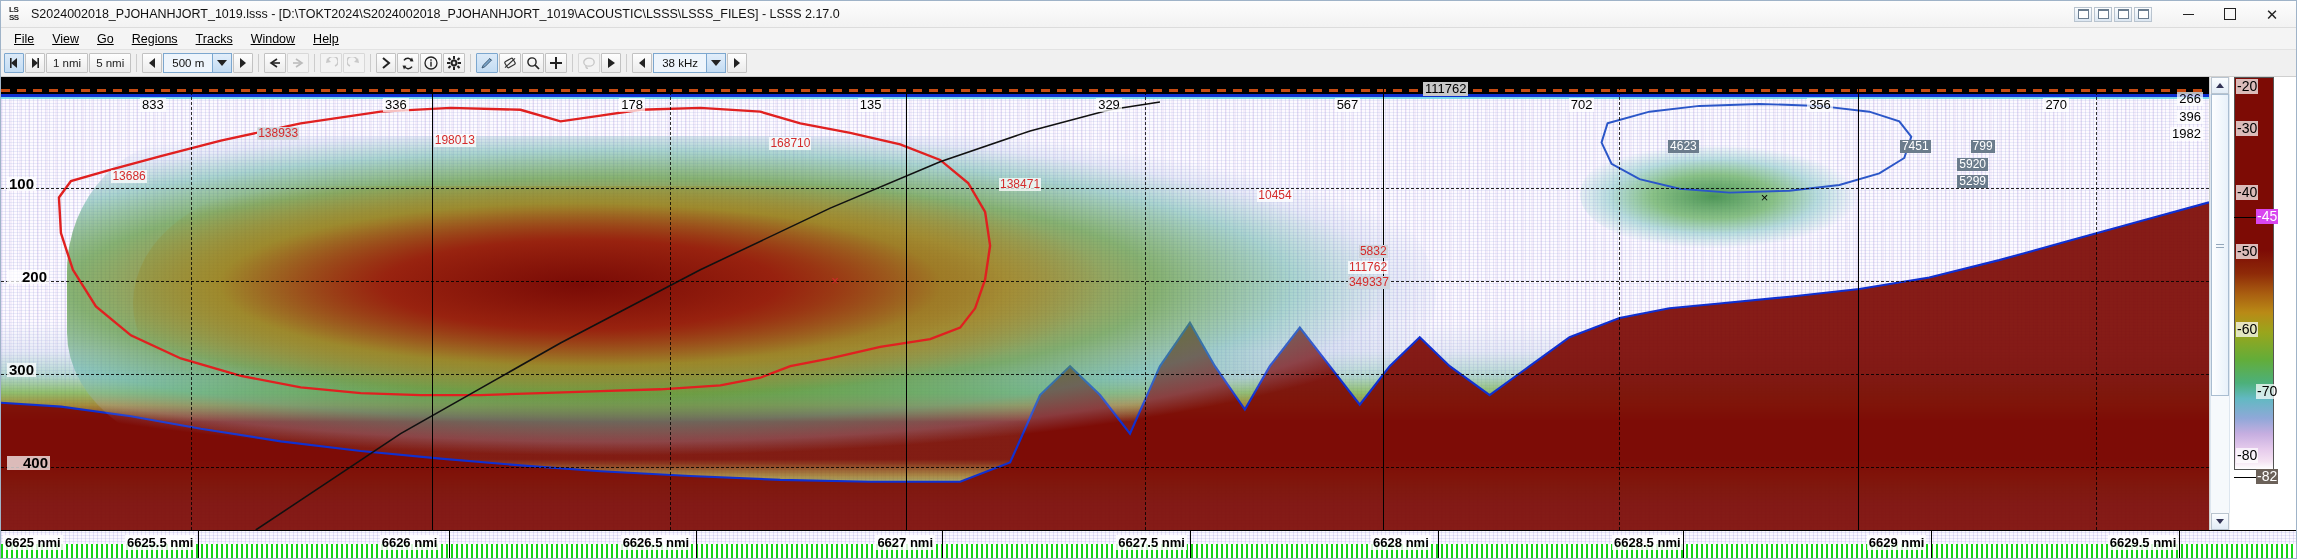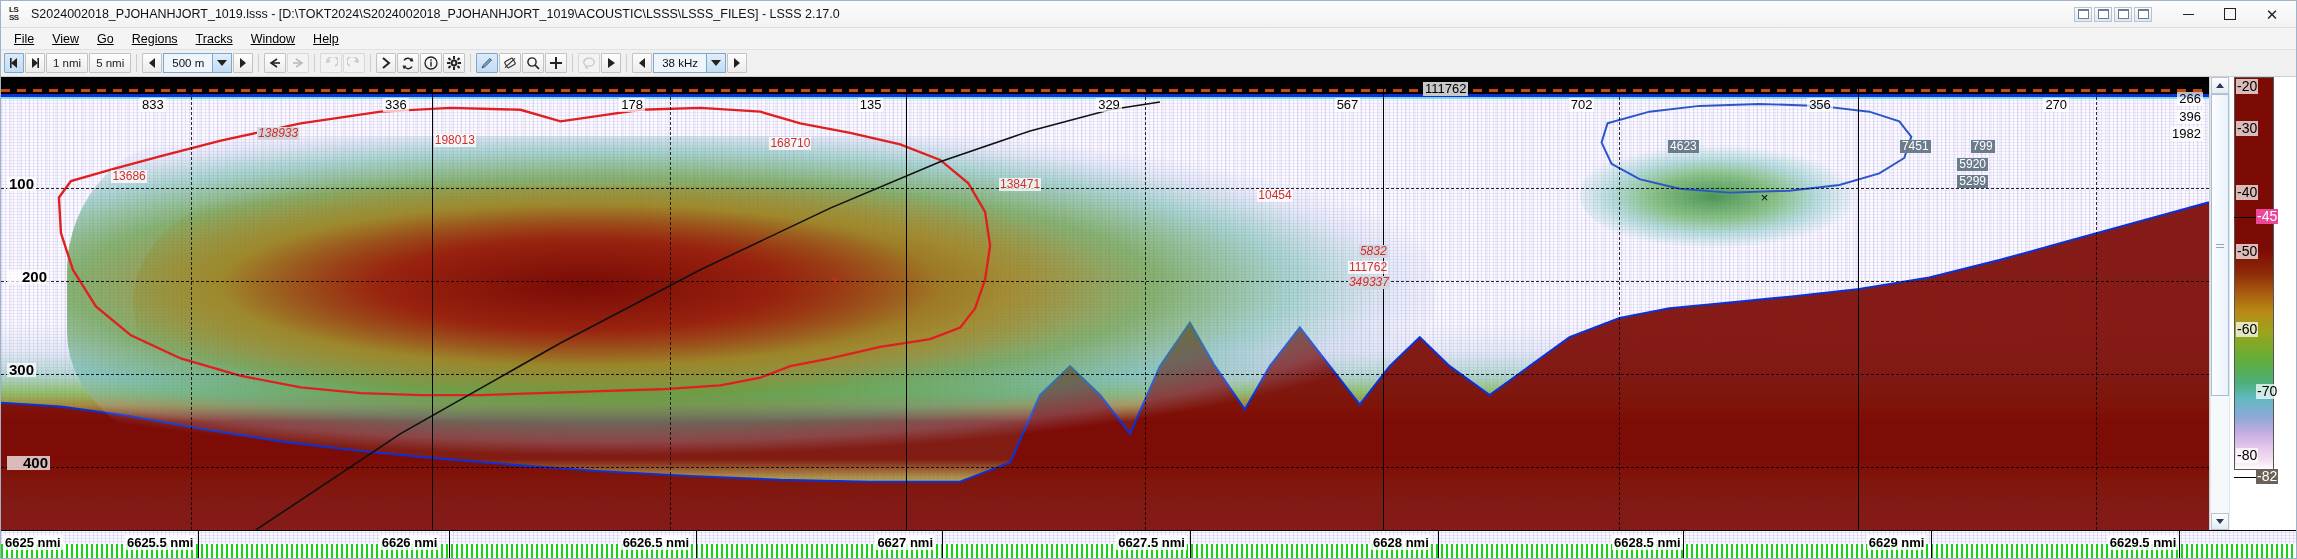--- a/index.html
+++ b/index.html
@@ -100,21 +100,21 @@
   .grid-v.solid{border-left:1px solid #000;opacity:1;}
 
   .lab{position:absolute;font-size:12.5px;color:#000;white-space:nowrap;
        background:rgba(255,255,255,.72);padding:0 2px;line-height:14px;}
   .lab.dep{font-size:15px;font-weight:bold;}
   .lab.top{font-size:13px;}
   .lab.hl{background:#c8c8c8;}
 
   .rlab{position:absolute;font-size:12px;color:#d42b2b;white-space:nowrap;
         background:rgba(255,255,255,.75);padding:0 1px;line-height:13px;}
-  .rlab.box{background:#cfd6de;color:#d42b2b;font-style:italic;}
+  .rlab.box{background:#cfd6de;color:#d42b2b;}
   .blab{position:absolute;font-size:12px;color:#ffffff;white-space:nowrap;
         background:#6b7c8c;padding:0 2px;line-height:13px;}
 
   .xmark{position:absolute;font-size:13px;color:#000;line-height:12px;}
   .xmark.red{color:#d42b2b;}
 
   
   .vscroll{width:20px;background:#f0f0f0;border-left:1px solid #cfcfcf;display:flex;flex-direction:column;align-items:center;}
   .vs-btn{width:18px;height:17px;border:1px solid #b9c4cf;background:linear-gradient(#fbfdff,#e2ecf6);
           display:flex;align-items:center;justify-content:center;box-sizing:border-box;}
@@ -128,21 +128,21 @@
 
   
   .cbar-col{width:66px;background:#fff;position:relative;}
   .cbar{position:absolute;left:4px;top:0;width:40px;bottom:60px;
     background:linear-gradient(180deg,
       #7d0b05 0%, #7d0b05 44%, #8e2a08 50%, #a85c10 55%, #b98a16 60%,
       #9aa51c 65%, #63ad39 72%, #4cb07a 78%, #62b9c2 82%, #8fa8d8 87%,
       #c6aee0 91%, #e6cbec 95%, #f4e2f2 98%, #ffffff 100%);
     border:1px solid #555;box-sizing:border-box;}
   .cb-lab{position:absolute;left:6px;font-size:14px;color:#000;background:rgba(255,255,255,.72);padding:0 1px;line-height:15px;}
-  .cb-lab.inv{background:#ec4899;color:#fff;left:26px;}
+  .cb-lab.inv{background:#d946ef;color:#fff;left:26px;}
   .cb-lab.inv2{background:#6b6159;color:#fff;left:26px;}
   .cb-line{position:absolute;left:4px;width:42px;height:0;border-top:1px solid #000;}
 
   
   .ruler{height:27px;min-height:27px;background:#fff;position:relative;border-top:1px solid #000;overflow:hidden;}
   .ruler .ticks{position:absolute;left:0;right:0;bottom:0;height:14px;
     background:repeating-linear-gradient(90deg,#17d417 0 2px,#ffffff 2px 5px);}
   .ruler .noise{position:absolute;left:0;right:0;top:0;height:14px;
     background-color:#fbf7ff;
     background-image:repeating-linear-gradient(90deg, rgba(150,130,210,.22) 0 1px, rgba(255,255,255,0) 1px 4px),

